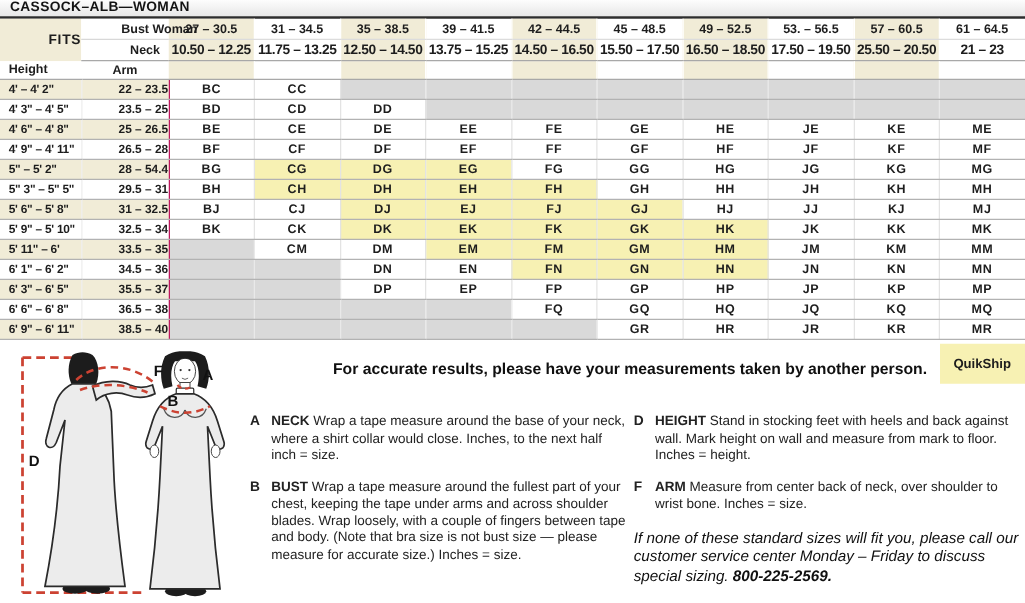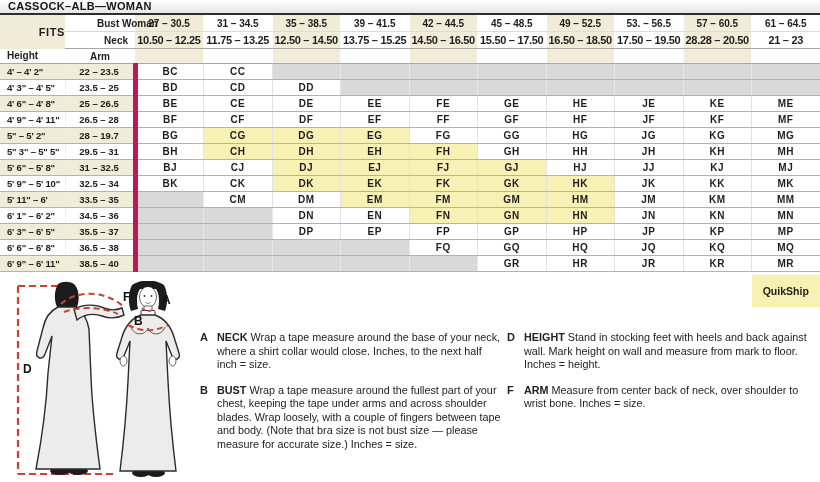--- a/index.html
+++ b/index.html
@@ -29,21 +29,21 @@
   td.range{border-right:1px solid #fff;font-size:10px;}
   .bustrow td.range{border-bottom:1px solid #dcdcdc;}
   .neckrow td.range{font-size:11px;letter-spacing:-.3px;border-bottom:1px solid #a8a8a8;}
   .neckrow th.rlab{border-bottom:1px solid #a8a8a8;}
   .harow th,.harow td{border-bottom:1px solid #a8a8a8;}
   th.hlab{text-align:left;padding-left:7px;background:#fff;}
   th.alab{background:#fff;}
   td.hacell{border-right:1px solid #fff;}
   .datarow th,.datarow td{border-bottom:1px solid #b2b2b2;}
   th.ht{text-align:left;padding-left:7px;font-size:9.5px;letter-spacing:-.2px;border-right:1px solid #eee;}
-  td.armv{font-size:9.5px;border-right:5px solid #be185d;}
+  td.armv{font-size:9.5px;border-right:1px solid #be185d;text-align:right;}
   td.sz{border-right:1px solid #e3e3e3;letter-spacing:.5px;}
   td.sz.na{background:var(--na);border-right:1px solid #e9e9e9;}
   td.sz.qs{background:var(--qs);}
   .sp td{height:3px;border:none;}
   .qsrow td{height:32px;border:none;}
   td.qscell{background:var(--qs);font-size:10.5px;}
   
   .intro{position:absolute;left:190px;top:287px;width:628px;text-align:center;
     font-weight:bold;font-size:12.6px;line-height:16px;color:#101010;}
   .inst-col{position:absolute;top:331px;}
@@ -96,21 +96,21 @@
       <tr class="neckrow">
         <th class="rlab">Neck</th>
         <td class="range cream">10.50 – 12.25</td>
         <td class="range">11.75 – 13.25</td>
         <td class="range cream">12.50 – 14.50</td>
         <td class="range">13.75 – 15.25</td>
         <td class="range cream">14.50 – 16.50</td>
         <td class="range">15.50 – 17.50</td>
         <td class="range cream">16.50 – 18.50</td>
         <td class="range">17.50 – 19.50</td>
-        <td class="range cream">28.28 – 20.50</td>
+        <td class="range cream">25.50 – 20.50</td>
         <td class="range">21 – 23</td>
       </tr>
       <tr class="harow">
         <th class="hlab">Height</th>
         <th class="alab">Arm</th>
         <td class="hacell cream"></td>
         <td class="hacell"></td>
         <td class="hacell cream"></td>
         <td class="hacell"></td>
         <td class="hacell cream"></td>
@@ -173,21 +173,21 @@
         <td class="sz">EF</td>
         <td class="sz">FF</td>
         <td class="sz">GF</td>
         <td class="sz">HF</td>
         <td class="sz">JF</td>
         <td class="sz">KF</td>
         <td class="sz">MF</td>
       </tr>
       <tr class="datarow">
         <th class="ht cream">5" – 5' 2"</th>
-        <td class="armv cream">28 – 19.7</td>
+        <td class="armv cream">28 – 54.4</td>
         <td class="sz">BG</td>
         <td class="sz qs">CG</td>
         <td class="sz qs">DG</td>
         <td class="sz qs">EG</td>
         <td class="sz">FG</td>
         <td class="sz">GG</td>
         <td class="sz">HG</td>
         <td class="sz">JG</td>
         <td class="sz">KG</td>
         <td class="sz">MG</td>
@@ -308,20 +308,21 @@
         <td colspan="12"></td>
       </tr>
       <tr class="qsrow">
         <td colspan="11"></td>
         <td class="qscell">QuikShip</td>
       </tr>
     </tbody>
 </table>
 
 <div class="intro">
+  <div>For accurate results, please have your measurements taken by another person.</div>
 </div>
 
 <div class="inst-col" id="col-left">
   <div class="inst">
     <div class="ltr">A</div>
     <p style="margin:0"><span class="term">NECK</span> <span>Wrap a tape measure around the base of your neck, where a shirt collar would close. Inches, to the next half inch = size.</span></p>
   </div>
   <div class="inst">
     <div class="ltr">B</div>
     <p style="margin:0"><span class="term">BUST</span> <span>Wrap a tape measure around the fullest part of your chest, keeping the tape under arms and across shoulder blades. Wrap loosely, with a couple of fingers between tape and body. (Note that bra size is not bust size — please measure for accurate size.) Inches = size.</span></p>
@@ -330,20 +331,21 @@
 
 <div class="inst-col" id="col-right">
   <div class="inst">
     <div class="ltr">D</div>
     <p style="margin:0"><span class="term">HEIGHT</span> <span>Stand in stocking feet with heels and back against wall. Mark height on wall and measure from mark to floor. Inches = height.</span></p>
   </div>
   <div class="inst">
     <div class="ltr">F</div>
     <p style="margin:0"><span class="term">ARM</span> <span>Measure from center back of neck, over shoulder to wrist bone. Inches = size.</span></p>
   </div>
+  <p class="note"><span>If none of these standard sizes will fit you, please call our customer service center Monday – Friday to discuss special sizing.</span> <b>800-225-2569.</b></p>
 </div>
 
 <svg id="figure" viewBox="0 0 192 200">
 
   <g stroke="#cc4232" stroke-width="2.2" stroke-dasharray="7,4" fill="none">
     <path d="M14 5 H55"></path>
       <path d="M14 5 V193"></path>
       <path d="M14 193 H110"></path>
   </g>
 

